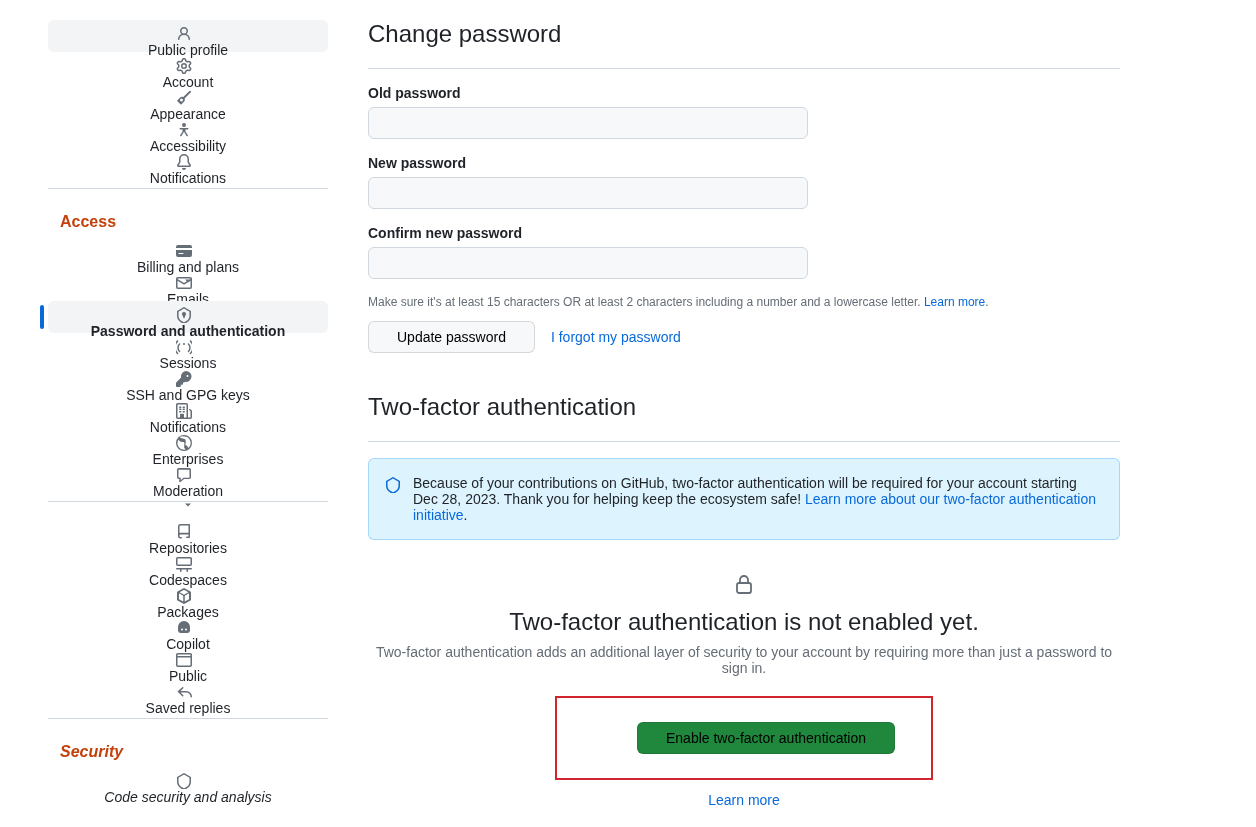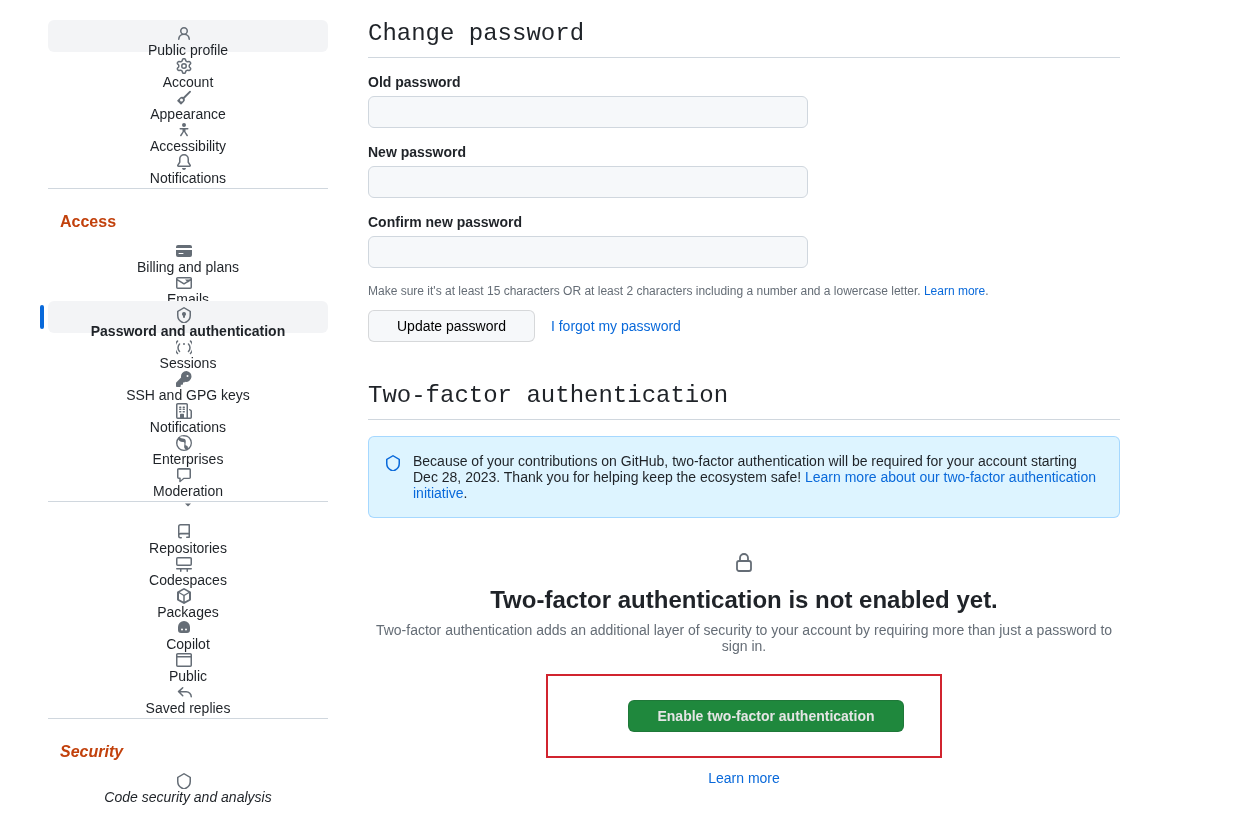--- a/index.html
+++ b/index.html
@@ -68,24 +68,23 @@
       color: #656d76;
     }
     .main {
       flex: 1;
       max-width: 800px;
       padding-right: 48px;
     }
     h2.page-h {
       font-size: 24px;
       font-weight: 400;
-      padding-bottom: 10px;
+      padding-bottom: 20px;
       border-bottom: 1px solid #d0d7de;
       margin-bottom: 16px;
-      font-family: Liberation Mono, monospace;
     }
     .form-group { margin-bottom: 16px; }
     .form-label {
       display: block;
       font-weight: 600;
       margin-bottom: 6px;
       font-size: 14px;
     }
     .text-input {
       width: 440px;
@@ -110,23 +109,23 @@
       font-weight: 500;
       border: 1px solid rgba(31,35,40,0.15);
       border-radius: 6px;
       background: #f6f8fa;
       cursor: pointer;
       line-height: 20px;
     }
     .btn-row { display: flex; align-items: center; gap: 16px; margin-bottom: 40px; }
     .btn-primary {
       background: #1f883d;
-      color: #e5e5e5;
+      color: #000000;
       border-color: rgba(31,35,40,0.15);
-      font-weight: 700;
+      font-weight: 400;
       margin-left: 44px;
     }
     .info-banner {
       display: flex;
       background: #ddf4ff;
       border: 1px solid rgba(84,174,255,0.4);
       border-radius: 6px;
       padding: 16px;
       margin-bottom: 32px;
       font-size: 14px;
@@ -139,21 +138,21 @@
       flex-shrink: 0;
       margin-top: 2px;
     }
     .tfa-block { text-align: center; }
     .lock-big {
       width: 24px; height: 24px;
       color: #656d76;
       margin: 8px auto 12px;
       display: block;
     }
-    .tfa-title { font-size: 24px; font-weight: 700; margin-bottom: 8px; }
+    .tfa-title { font-size: 24px; font-weight: 400; margin-bottom: 8px; }
     .tfa-sub { color: #656d76; font-size: 14px; margin-bottom: 20px; }
     .highlight-box {
       border: 2px solid #d1242f;
       display: inline-block;
       padding: 24px 36px;
       margin-bottom: 12px;
     }
     svg { display: block; }
   </style>
 </head>

